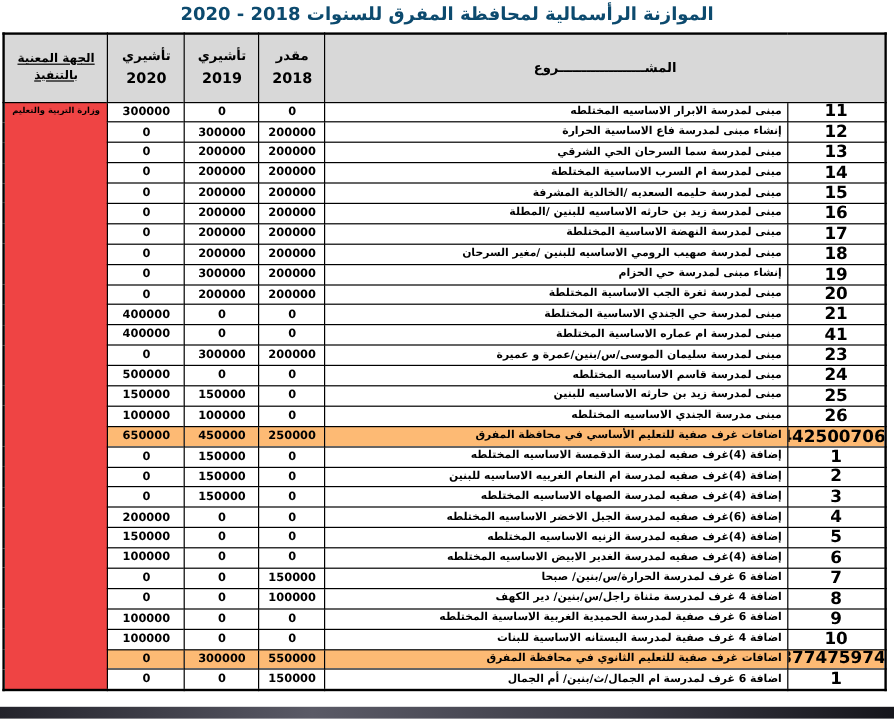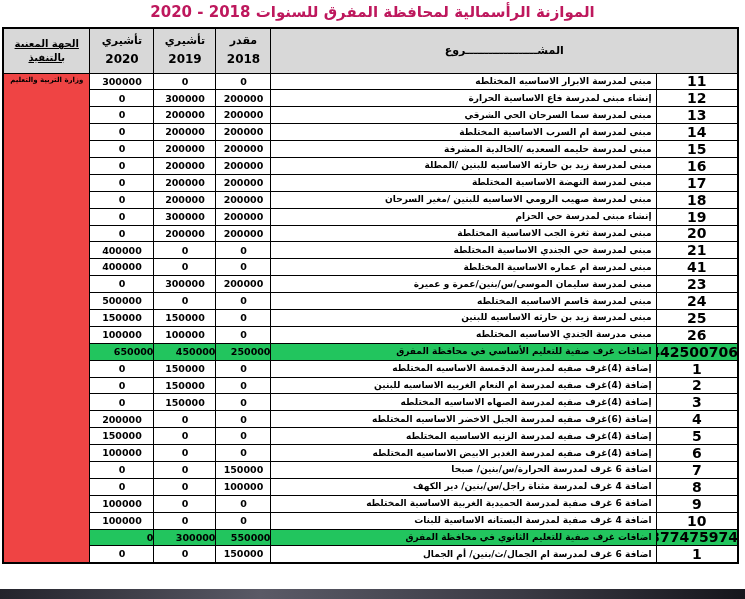--- a/index.html
+++ b/index.html
@@ -1,38 +1,38 @@
 <!DOCTYPE html>
 <html lang="ar" dir="rtl"><head>
 <meta charset="utf-8">
 <style>
   * { margin:0; padding:0; box-sizing:border-box; }
   html,body { width:745px; height:599px; background:#ffffff; overflow:hidden;
     font-family:"DejaVu Sans", sans-serif; }
   #page { position:relative; width:745px; height:599px; background:#fff; direction:rtl; }
 
   .title { position:absolute; top:3px; right:0; left:0; text-align:center;
-    font-size:15px; font-weight:bold; color:#be185d; }
+    font-size:15px; font-weight:bold; color:#0c4a6e; }
 
   table.budget { position:absolute; top:27px; right:6px; width:735px;
     border-collapse:collapse; direction:rtl; table-layout:fixed; }
   table.budget td, table.budget th { border:1px solid #000; color:#000;
     font-weight:bold; overflow:hidden; white-space:nowrap; }
   table.budget { border:2px solid #000; }
 
-  thead th { background:#d8d8d8; height:45px; font-size:11px;
+  thead th { background:#d8d8d8; height:57px; font-size:11px;
     text-align:center; vertical-align:middle; line-height:1.5; }
   thead th.entity-h { font-size:10px; text-decoration:underline; line-height:1.35; }
   thead th .yr { font-size:12px;margin-top:20px; }
 
   tbody td { height:16.9px; font-size:9px; line-height:1; background:#fff; }
   td.num   { text-align:center; font-size:14px; }
   td.proj  { text-align:right; padding-right:4px; }
   td.val   { text-align:center; font-size:9.5px; }
-  tr.section td { background:#22c55e;text-align:right; }
+  tr.section td { background:#fdba74; }
   td.entity { background:#ef4444; vertical-align:top; text-align:center;
     font-size:7px; padding-top:3px; white-space:normal; }
 
   .bottom-bar { position:absolute; left:0; bottom:0; width:745px; height:10px;
     background:linear-gradient(to right, #23232b 0%, #5a5a66 35%, #3a3a44 70%, #16161c 100%); }
 </style>
 </head>
 <body>
 
 <div id="page">

